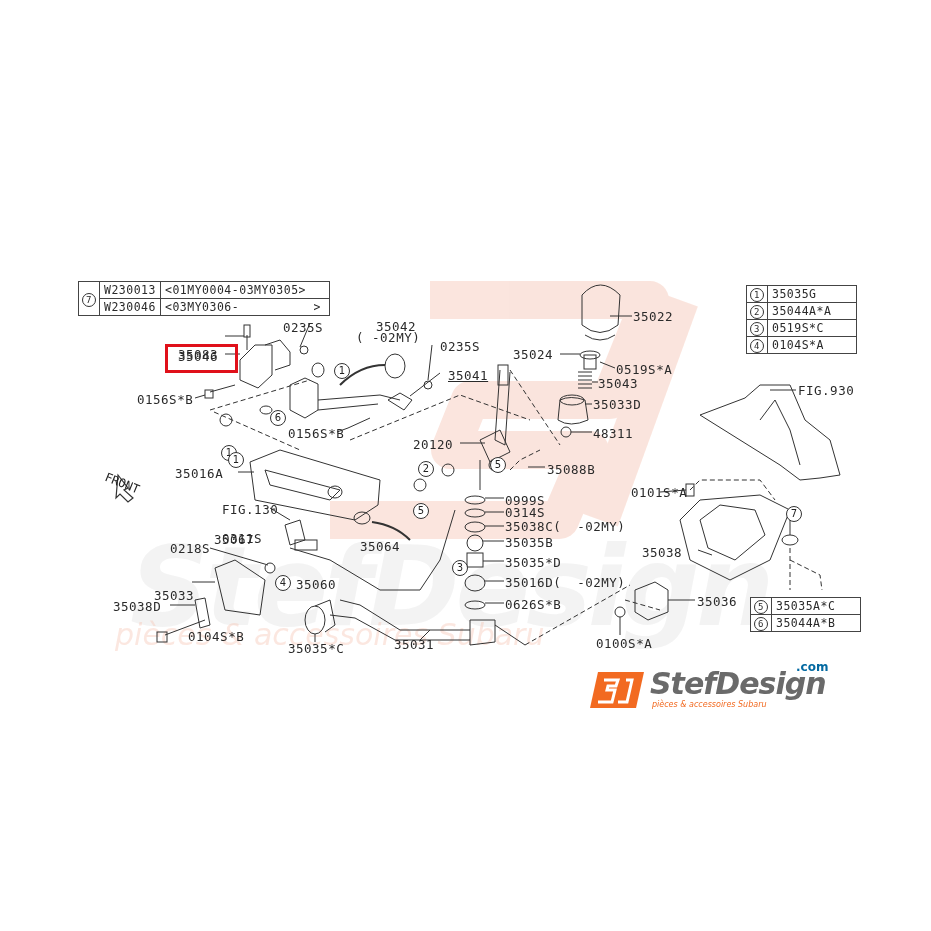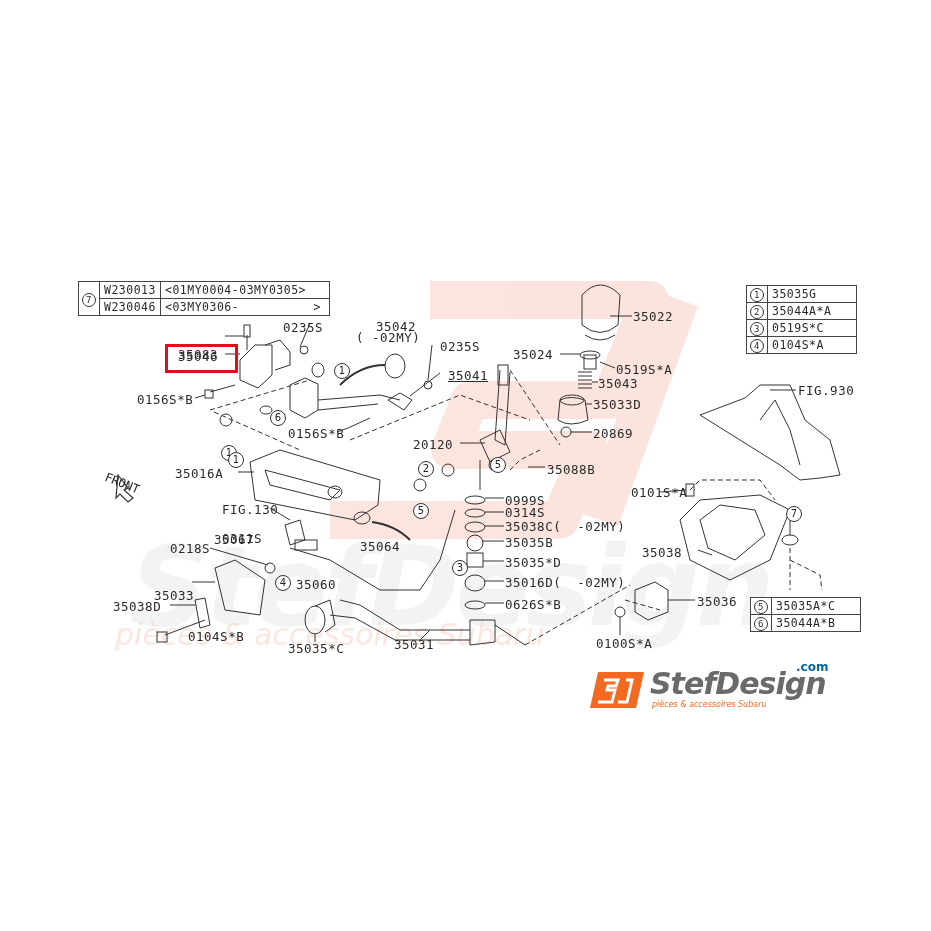--- a/index.html
+++ b/index.html
@@ -187,21 +187,21 @@
       <div class="lbl" style="left: 356px; top: 331px;">( -02MY)</div>
       <div class="lbl" style="left: 440px; top: 340px;">0235S</div>
       <div class="lbl" style="left: 448px; top: 369px; text-decoration: underline;">35041</div>
       <div class="lbl" style="left: 137px; top: 393px;">0156S*B</div>
       <div class="lbl" style="left: 288px; top: 427px;">0156S*B</div>
       <div class="lbl" style="left: 633px; top: 310px;">35022</div>
       <div class="lbl" style="left: 513px; top: 348px;">35024</div>
       <div class="lbl" style="left: 616px; top: 363px;">0519S*A</div>
       <div class="lbl" style="left: 598px; top: 377px;">35043</div>
       <div class="lbl" style="left: 593px; top: 398px;">35033D</div>
-      <div class="lbl" style="left: 593px; top: 427px;">20869</div>
+      <div class="lbl" style="left: 593px; top: 427px;">48311</div>
       <div class="lbl" style="left: 413px; top: 438px;">20120</div>
       <div class="lbl" style="left: 547px; top: 463px;">35088B</div>
       <div class="lbl" style="left: 175px; top: 467px;">35016A</div>
       <div class="lbl" style="left: 505px; top: 494px;">0999S</div>
       <div class="lbl" style="left: 505px; top: 506px;">0314S</div>
       <div class="lbl" style="left: 505px; top: 520px; white-space: pre;">35038C(  -02MY)</div>
       <div class="lbl" style="left: 505px; top: 536px;">35035B</div>
       <div class="lbl" style="left: 505px; top: 556px;">35035*D</div>
       <div class="lbl" style="left: 505px; top: 576px; white-space: pre;">35016D(  -02MY)</div>
       <div class="lbl" style="left: 505px; top: 598px;">0626S*B</div>

